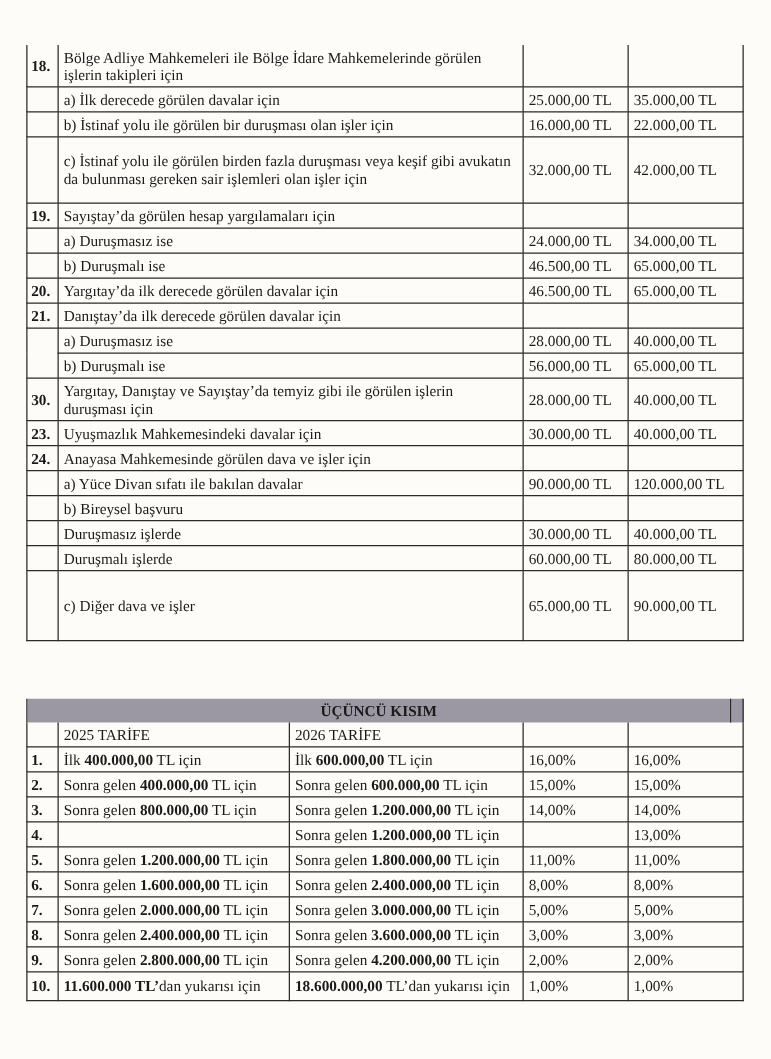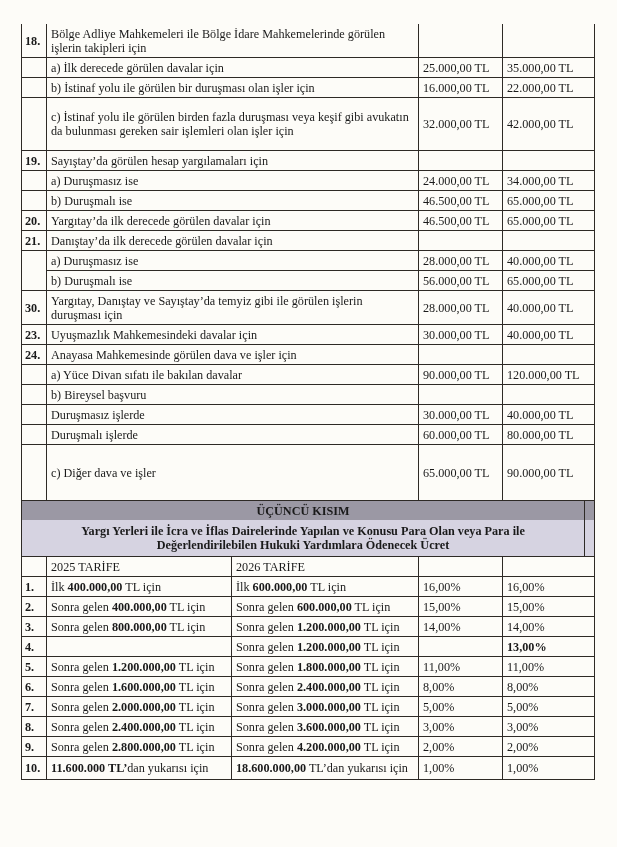--- a/index.html
+++ b/index.html
@@ -3,36 +3,36 @@
 <meta charset="utf-8">
 <style>
   html, body { margin: 0; padding: 0; }
   body {
     width: 617px; height: 847px; overflow: hidden;
     background: #fdfcf8;
     font-family: "Liberation Serif", "DejaVu Serif", serif;
     color: #1a1a1a;
     position: relative;
   }
-  .page { position: absolute; left: 21px; top: 24px; width: 573px; }
+  .page { position: absolute; left: 21px; top: 36px; width: 573px; }
   table { border-collapse: collapse; width: 573px; table-layout: fixed; }
   td {
     border: 1.5px solid #2e2a26;
     font-size: 12.2px;
     line-height: 14px;
     padding: 0 4px;
     vertical-align: middle;
     height: 19px;
   }
   table.top { border-top: none; }
   table.top tr:first-child td { border-top: none; }
   td.num { font-weight: bold; text-align: left; padding: 0 3px; }
   td.amt { text-align: left; padding-right: 3px; white-space: nowrap; }
   td.pct { text-align: left; padding-right: 3px; white-space: nowrap; }
-  td.pct.bold { font-weight: bold; margin-top: 14px; }
+  td.pct.bold { font-weight: normal; margin-top: 14px; }
   tr.tall td { height: 52px; }
   tr.two td { height: 33px; }
   tr.xtall td { height: 55px; }
   .hdr-dark td {
     background: #9b98a4; text-align: center; font-weight: bold; height: 19px;
     border-bottom: none;
   }
   .hdr-light td {
     background: #d6d3e1; text-align: center; font-weight: bold; height: 36px;
     border-top: none;
@@ -164,36 +164,29 @@
       </tr>
       <tr class="xtall">
         <td class="num"></td>
         <td>c) Diğer dava ve işler</td>
         <td class="amt">65.000,00 TL</td>
         <td class="amt">90.000,00 TL</td>
       </tr>
     </tbody>
   </table>
 
-  <table style="border-top:none;">
+  <table style="border-top:none;margin-top:46px;">
     <colgroup>
         <col style="width:563px">
         <col style="width:10px">
       </colgroup>
     <tbody>
       <tr class="hdr-dark">
         <td style="border-top:none;">ÜÇÜNCÜ KISIM</td>
         <td class="edge" style="border-top:none;"></td>
-      </tr>
-      <tr class="hdr-light">
-        <td>
-          <span>Yargı Yerleri ile İcra ve İflas Dairelerinde Yapılan ve Konusu Para Olan veya Para ile</span><br>
-          <span>Değerlendirilebilen Hukuki Yardımlara Ödenecek Ücret</span>
-        </td>
-        <td class="edge"></td>
       </tr>
     </tbody>
   </table>
 
   <table class="bottom" style="border-top:none;padding-left:20px;">
     <colgroup>
       <col style="width:25px">
         <col style="width:185px">
         <col style="width:187px">
         <col style="width:84px">

